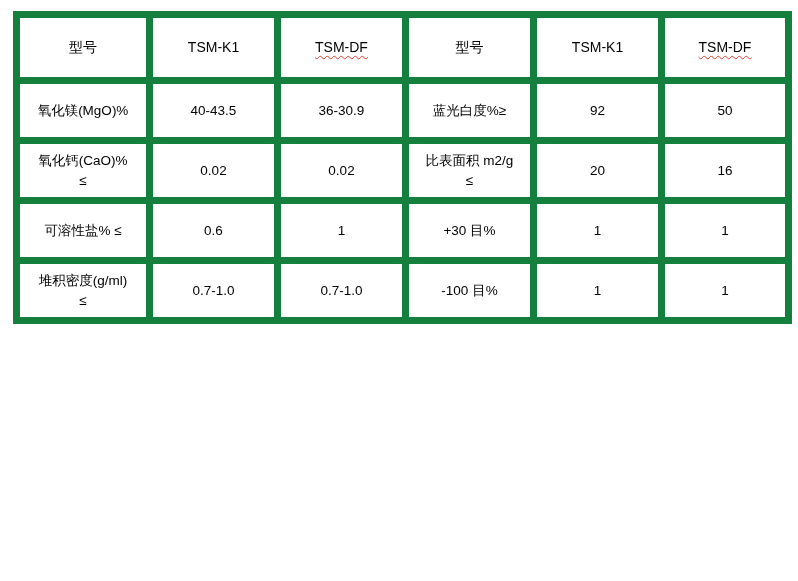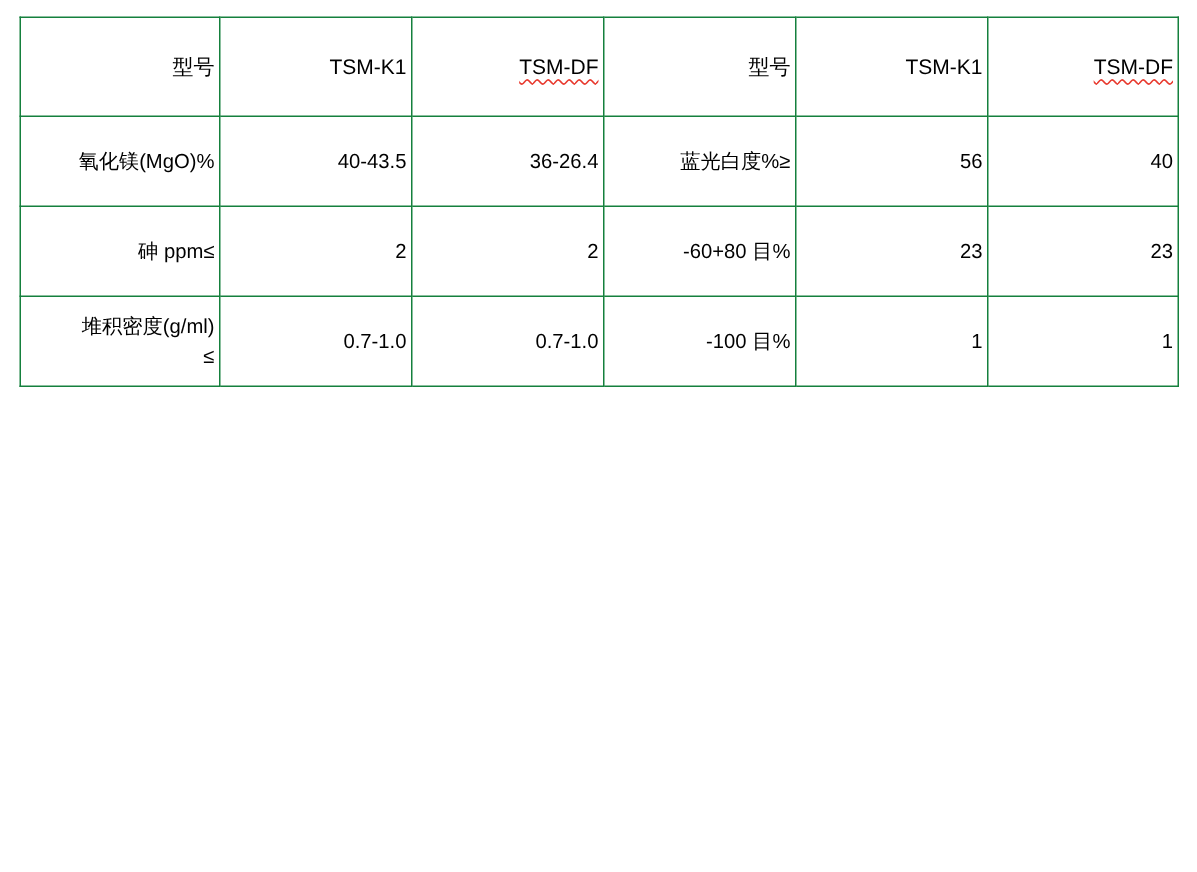--- a/index.html
+++ b/index.html
@@ -23,22 +23,22 @@
   }
   table.spec {
     position: absolute;
     left: 13px;
     top: 11px;
     width: 772px;
     border-collapse: collapse;
     table-layout: fixed;
   }
   table.spec td {
-    border: 1px solid #15803d;
-    text-align: right;
+    border: 7px solid #15803d;
+    text-align: center;
     vertical-align: middle;
     font-size: 13.5px;
     font-family: "Liberation Sans", sans-serif;
     line-height: 1.45;
     padding: 4px 3px;
     height: 60px;
     box-sizing: border-box;
   }
   
   col.c0 { width: 133px; }
@@ -94,39 +94,49 @@
         <td class="mono">TSM-K1</td>
         <td class="mono"><span class="squiggle">TSM-DF</span></td>
         <td class="label">型号</td>
         <td class="mono">TSM-K1</td>
         <td class="mono"><span class="squiggle">TSM-DF</span></td>
       </tr>
 
       <tr>
         <td class="label" style="white-space:pre-line">氧化镁(MgO)%</td>
         <td class="num">40-43.5</td>
-        <td class="num">36-26.4</td>
+        <td class="num">36-30.9</td>
         <td class="label" style="white-space:pre-line">蓝光白度%≥</td>
-        <td class="num">56</td>
-        <td class="num">40</td>
+        <td class="num">92</td>
+        <td class="num">50</td>
+      </tr>
+
+      <tr>
+        <td class="label" style="white-space:pre-line">氧化钙(CaO)%
+≤</td>
+        <td class="num">0.02</td>
+        <td class="num">0.02</td>
+        <td class="label" style="white-space:pre-line">比表面积 m2/g
+≤</td>
+        <td class="num">20</td>
+        <td class="num">16</td>
       </tr>
 
 
 
+      <tr>
+        <td class="label" style="white-space:pre-line">可溶性盐% ≤</td>
+        <td class="num">0.6</td>
+        <td class="num">1</td>
+        <td class="label" style="white-space:pre-line">+30 目%</td>
+        <td class="num">1</td>
+        <td class="num">1</td>
+      </tr>
 
 
-
-      <tr>
-        <td class="label" style="white-space:pre-line">砷 ppm≤</td>
-        <td class="num">2</td>
-        <td class="num">2</td>
-        <td class="label" style="white-space:pre-line">-60+80 目%</td>
-        <td class="num">23</td>
-        <td class="num">23</td>
-      </tr>
 
       <tr>
         <td class="label" style="white-space:pre-line">堆积密度(g/ml)
 ≤</td>
         <td class="num">0.7-1.0</td>
         <td class="num">0.7-1.0</td>
         <td class="label" style="white-space:pre-line">-100 目%</td>
         <td class="num">1</td>
         <td class="num">1</td>
       </tr>

